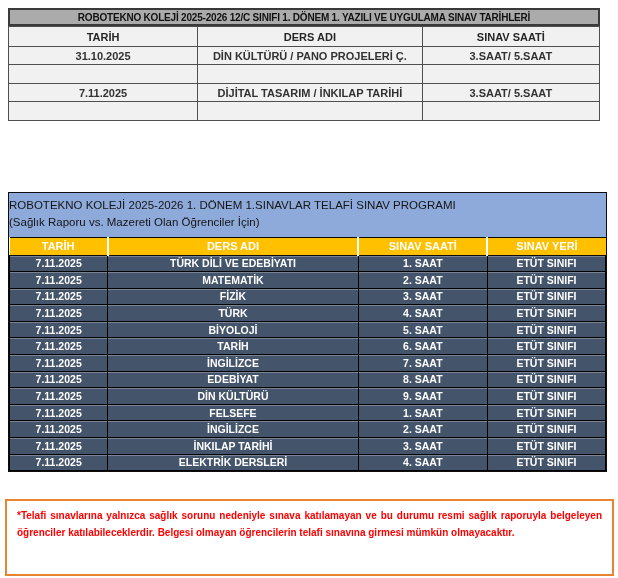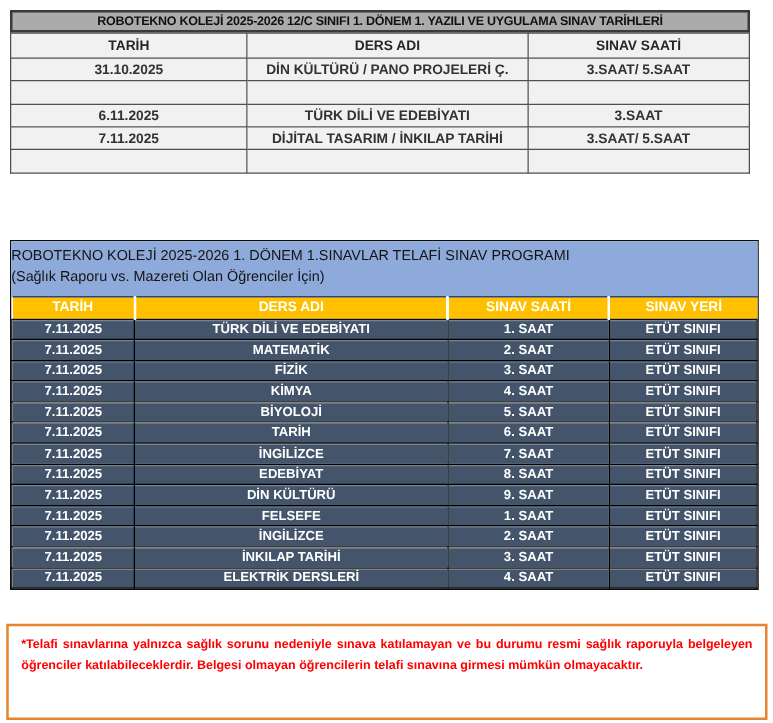--- a/index.html
+++ b/index.html
@@ -79,25 +79,20 @@
           <td>31.10.2025</td>
           <td>DİN KÜLTÜRÜ / PANO PROJELERİ Ç.</td>
           <td>3.SAAT/ 5.SAAT</td>
         </tr>
         <tr class="spacer">
           <td></td>
           <td></td>
           <td></td>
         </tr>
         <tr>
-          <td>6.11.2025</td>
-          <td>TÜRK DİLİ VE EDEBİYATI</td>
-          <td>3.SAAT</td>
-        </tr>
-        <tr>
           <td>7.11.2025</td>
           <td>DİJİTAL TASARIM / İNKILAP TARİHİ</td>
           <td>3.SAAT/ 5.SAAT</td>
         </tr>
         <tr class="spacer">
           <td></td>
           <td></td>
           <td></td>
         </tr>
       </tbody>
@@ -138,21 +133,21 @@
           <td>ETÜT SINIFI</td>
         </tr>
         <tr>
           <td>7.11.2025</td>
           <td>FİZİK</td>
           <td>3. SAAT</td>
           <td>ETÜT SINIFI</td>
         </tr>
         <tr>
           <td>7.11.2025</td>
-          <td>KİMYA</td>
+          <td>TÜRK</td>
           <td>4. SAAT</td>
           <td>ETÜT SINIFI</td>
         </tr>
         <tr>
           <td>7.11.2025</td>
           <td>BİYOLOJİ</td>
           <td>5. SAAT</td>
           <td>ETÜT SINIFI</td>
         </tr>
         <tr>

